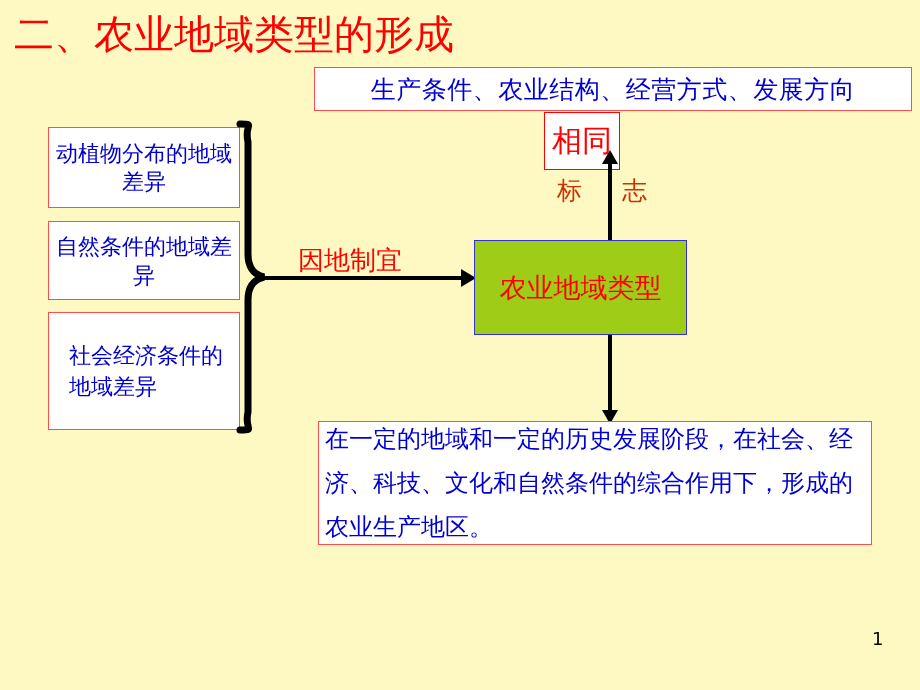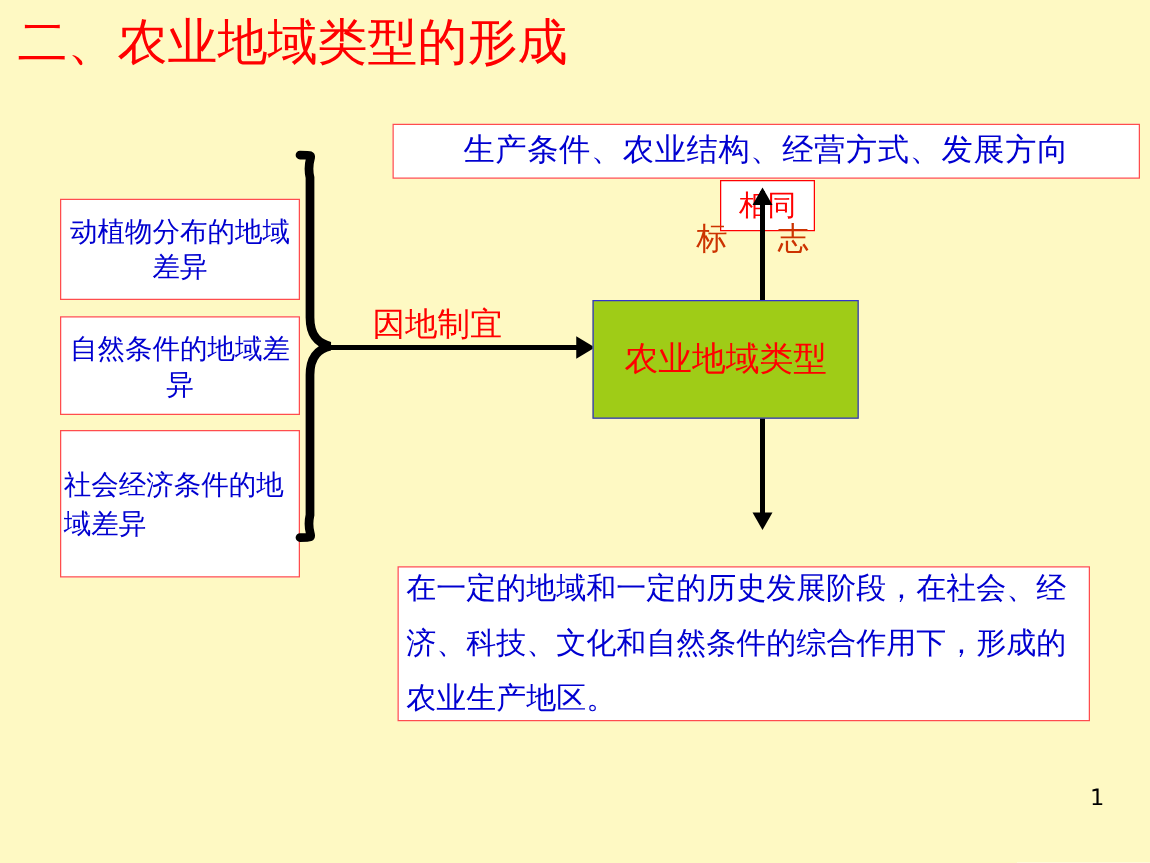--- a/index.html
+++ b/index.html
@@ -37,47 +37,46 @@
     letter-spacing: 0px;
   }
 
   
   .rbox {
     position: absolute;
     box-sizing: border-box;
     border: 1.5px solid #ff4d4d;
     background: #ffffff;
     color: #0000d0;
-    font-family: Liberation Serif, serif;
+    font-family: Liberation Sans, sans-serif;
     display: flex;
     align-items: center;
     justify-content: center;
     text-align: center;
-    margin-top: 32px;
   }
 
   
   #top-conditions-box {
     left: 314px;
     top: 67px;
     width: 598px;
     height: 44px;
     font-size: 25px;
     line-height: 30px;
     letter-spacing: 0.5px;
   }
 
   
   #same-box {
-    left: 576px;
+    left: 544px;
     top: 112px;
     width: 76px;
-    height: 41px;
-    color: #ff0000;
-    font-size: 23px;
+    height: 58px;
+    color: #ff0000;
+    font-size: 30px;
     border: 1.8px solid #ff0000;
     line-height: 28px;
   }
 
   
   #left-box-1 {
     left: 48px;
     top: 127px;
     width: 192px;
     height: 81px;
@@ -94,21 +93,21 @@
   }
   #left-box-3 {
     left: 48px;
     top: 312px;
     width: 192px;
     height: 118px;
     font-size: 22px;
     line-height: 31px;
     justify-content: flex-start;
     text-align: left;
-    padding-left: 2px;
+    padding-left: 20px;
   }
 
   
   #definition-box {
     left: 318px;
     top: 421px;
     width: 554px;
     height: 124px;
     font-size: 24px;
     line-height: 44px;

